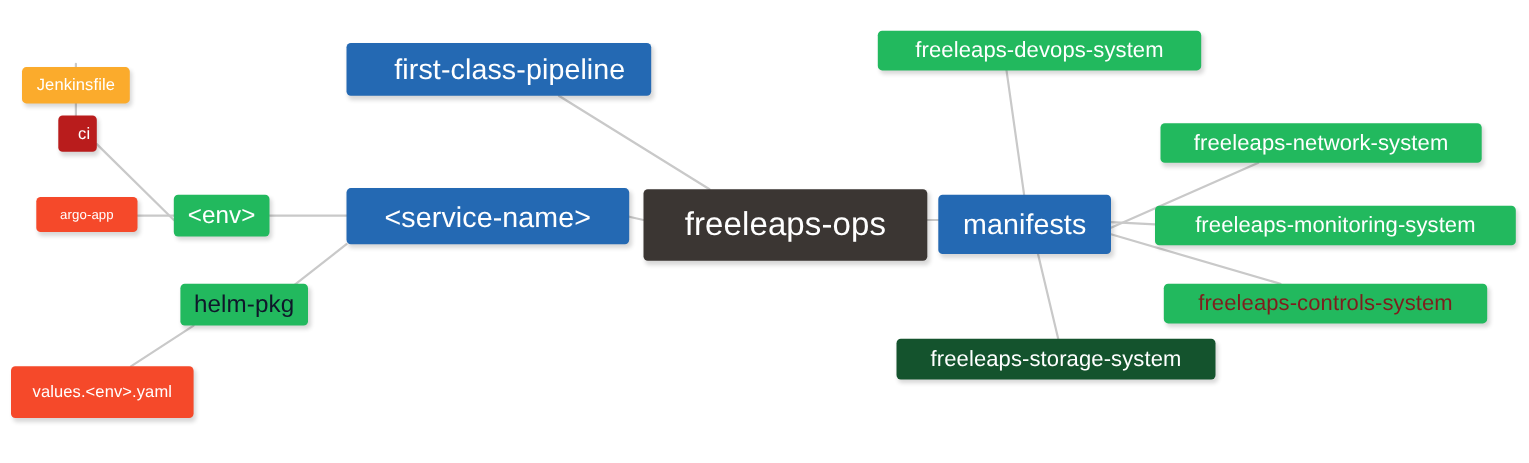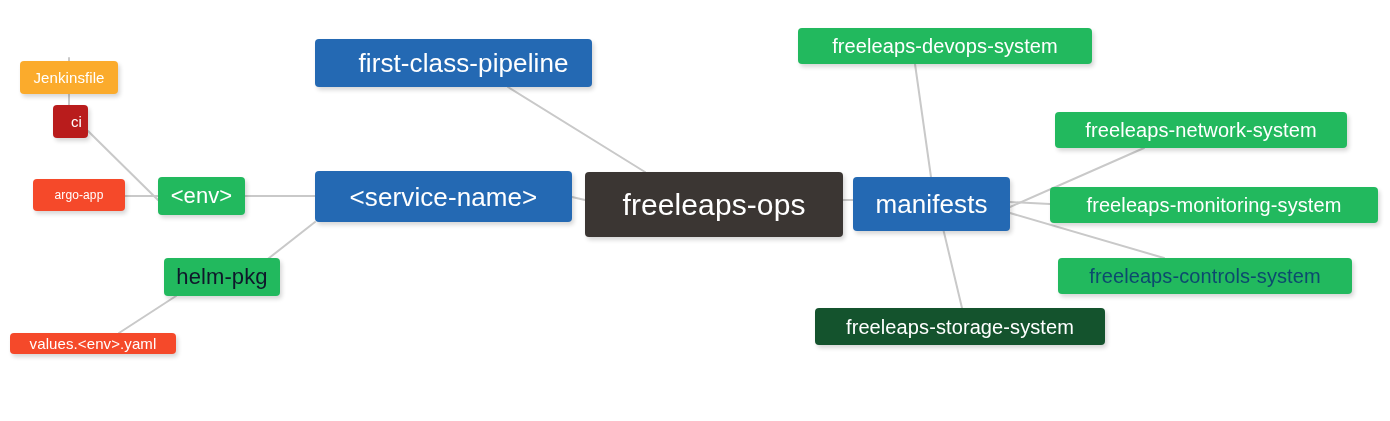--- a/index.html
+++ b/index.html
@@ -79,32 +79,32 @@
       </div>
       <div class="node" style="left: 798px; top: 28px; width: 294px; height: 36px; background: rgb(34, 185, 94); font-size: 20px; color: rgb(255, 255, 255);">
         <span>freeleaps-devops-system</span>
       </div>
       <div class="node" style="left: 1055px; top: 112px; width: 292px; height: 36px; background: rgb(34, 185, 94); font-size: 20px; color: rgb(255, 255, 255);">
         <span>freeleaps-network-system</span>
       </div>
       <div class="node" style="left: 1050px; top: 187px; width: 328px; height: 36px; background: rgb(34, 185, 94); font-size: 20px; color: rgb(255, 255, 255);">
         <span>freeleaps-monitoring-system</span>
       </div>
-      <div class="node" style="left: 1058px; top: 258px; width: 294px; height: 36px; background: rgb(34, 185, 94); font-size: 20px; color: #0c4a6e;">
+      <div class="node" style="left: 1058px; top: 258px; width: 294px; height: 36px; background: rgb(34, 185, 94); font-size: 20px; color: #7f1d1d;">
         <span>freeleaps-controls-system</span>
       </div>
       <div class="node" style="left: 815px; top: 308px; width: 290px; height: 37px; background: #14532d; font-size: 20px; color: rgb(255, 255, 255);">
         <span>freeleaps-storage-system</span>
       </div>
       <div class="node" style="left: 20px; top: 25px; width: 98px; height: 33px; background: rgb(251, 171, 44); font-size: 15px; color: rgb(255, 255, 255); margin-top: 36px;">
         <span>Jenkinsfile</span>
       </div>
       <div class="node" style="left: 53px; top: 105px; width: 35px; height: 33px; background: #b91c1c; font-size: 15px; color: rgb(255, 255, 255); padding-left: 12px;">
         <span>ci</span>
       </div>
       <div class="node" style="left: 33px; top: 179px; width: 92px; height: 32px; background: rgb(245, 73, 42); font-size: 12px; color: rgb(255, 255, 255);">
         <span>argo-app</span>
       </div>
-      <div class="node" style="left: 10px; top: 333px; width: 166px; height: 21px; background: rgb(245, 73, 42); font-size: 15px; color: rgb(255, 255, 255);">
+      <div class="node" style="left: 10px; top: 333px; width: 166px; height: 47px; background: rgb(245, 73, 42); font-size: 15px; color: rgb(255, 255, 255);">
         <span>values.&lt;env&gt;.yaml</span>
       </div>
     </div>
 </div>
 
 </body></html>

